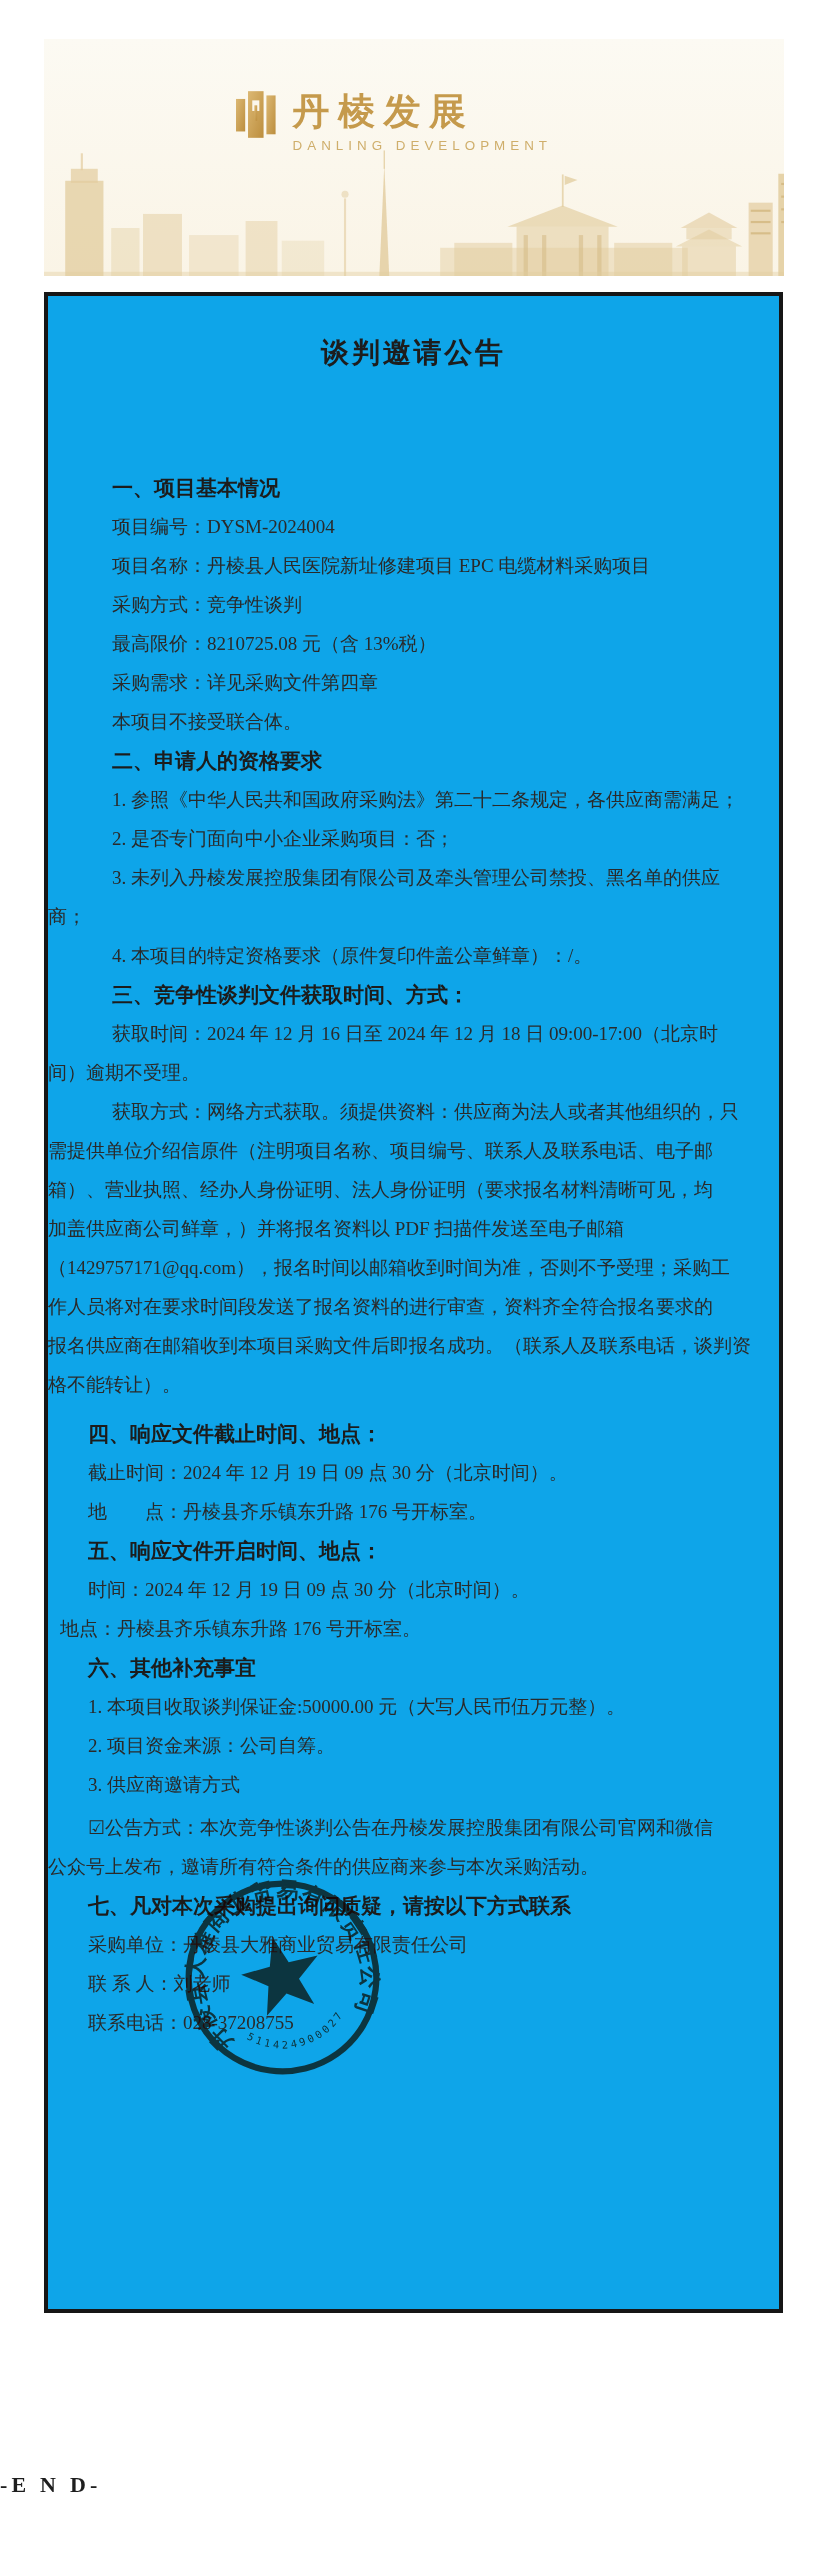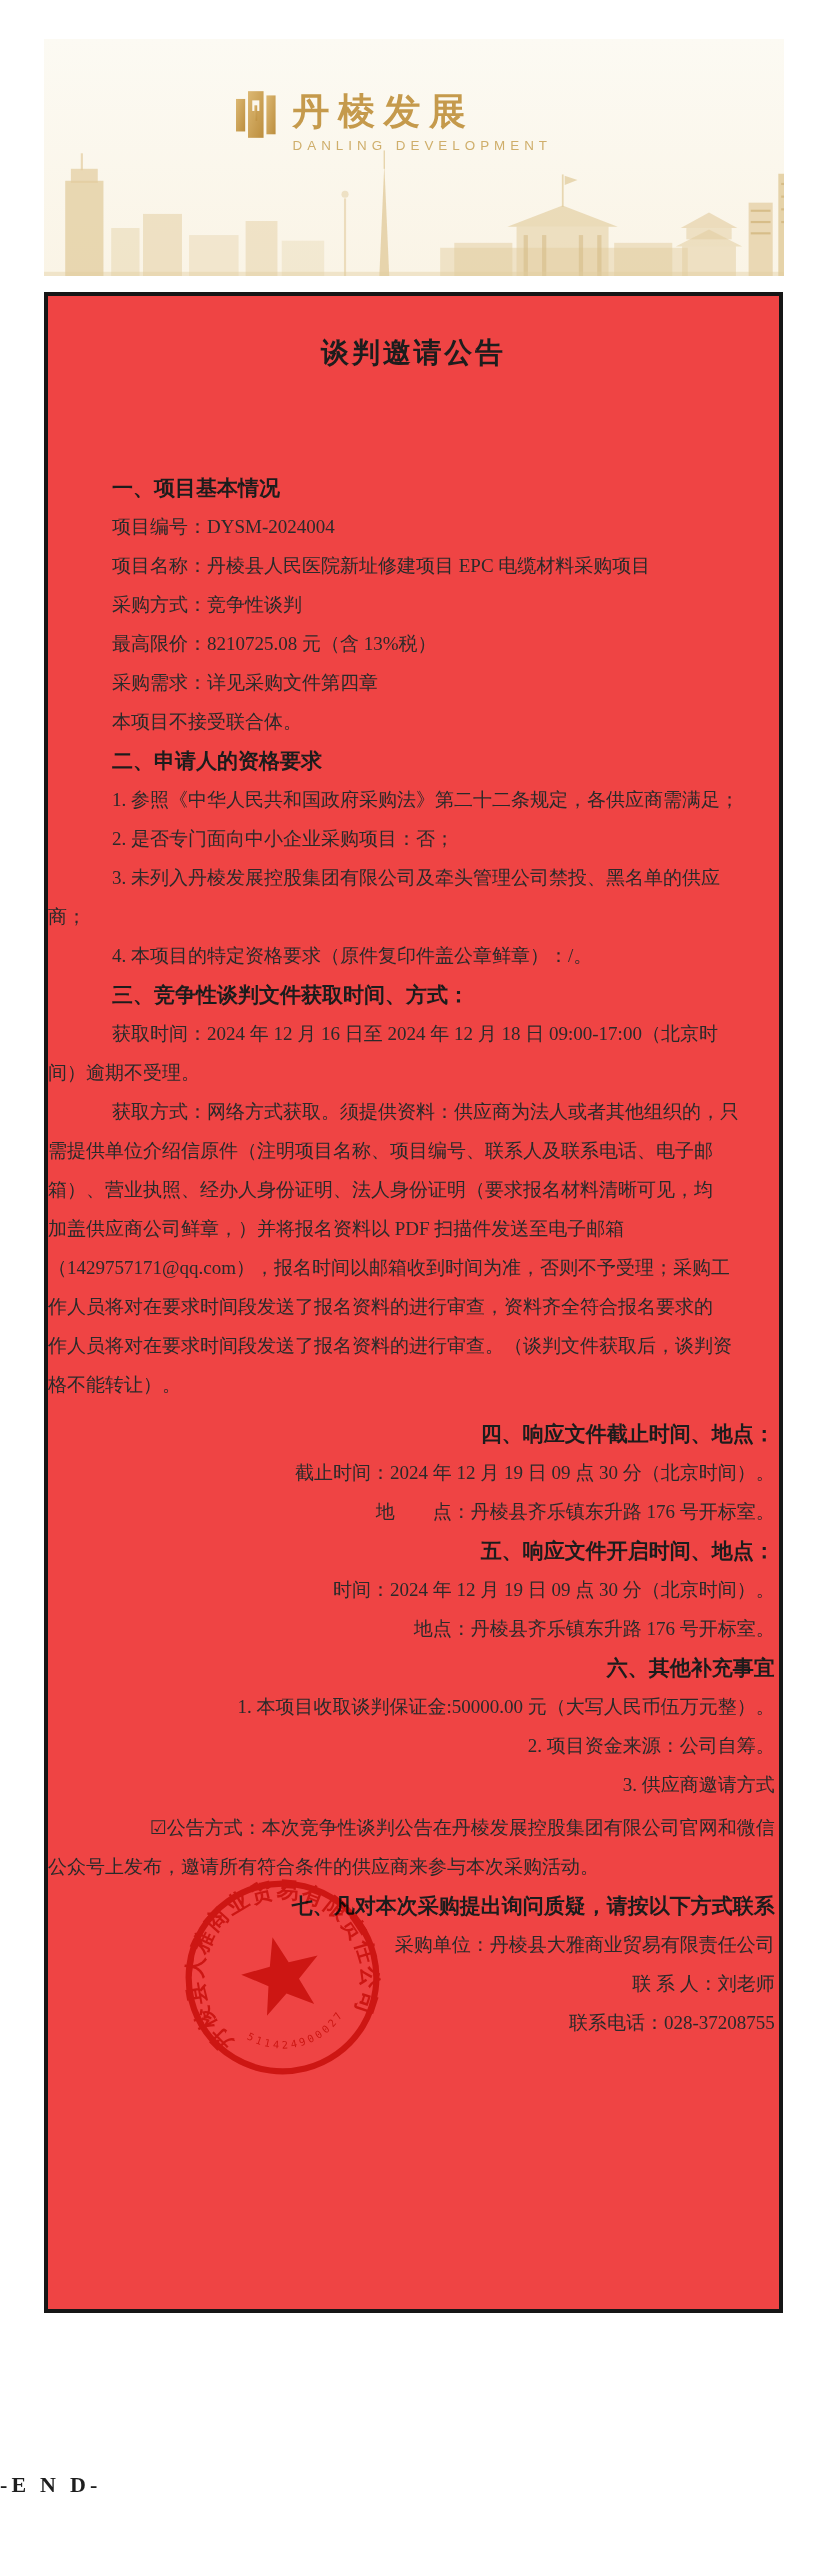--- a/index.html
+++ b/index.html
@@ -13,30 +13,30 @@
         transform:translateX(-20px);gap:15.6px;}
   .logo-mark{display:block;margin-top:1.4px;}
   .logo-cn{font-size:37px;font-weight:700;letter-spacing:8.5px;color:#c59a4c;line-height:44px;
            font-family:"Liberation Serif","DejaVu Serif",serif;}
   .logo-en{font-size:13.4px;letter-spacing:5px;color:#cfae6b;margin-top:4.2px;
            font-family:"Liberation Sans","DejaVu Sans",sans-serif;}
   .skyline{position:absolute;left:0;bottom:0;width:740px;height:134px;}
 
   
   .doc-box{position:absolute;left:44px;top:292px;width:739px;height:2021px;
-           border:4.2px solid #161616;background:#ef4444;box-sizing:border-box;}
+           border:4.2px solid #161616;background:#0ea5e9;box-sizing:border-box;}
   .doc-title{position:absolute;left:0;top:37px;width:100%;height:40px;line-height:40px;margin:0;
              text-align:center;font-size:28px;font-weight:700;letter-spacing:2.8px;
              font-family:"Liberation Serif","DejaVu Serif",serif;color:#1d1d1d;}
   .doc-lines{position:absolute;left:0;top:172px;right:4.2px;}
   .line{height:39px;line-height:39px;white-space:nowrap;font-size:19px;}
   .line.h{font-family:"Liberation Sans","DejaVu Sans",sans-serif;font-weight:700;font-size:21px;color:#1c1c1c;}
   .line.b{font-family:"Liberation Serif","DejaVu Serif",serif;color:#2a2a2a;}
   .ind-lg{padding-left:64px;}
-  .ind-md{padding-left:40px;text-align:right;}
+  .ind-md{padding-left:40px;}
   .ind-flush{padding-left:0;}
   .gap14{margin-top:10px;}
   .gap7{padding-left:12px;}
   .gap5{margin-top:3.5px;}
 
   
   .stamp{position:absolute;left:179px;top:1874px;width:207px;height:207px;
          mix-blend-mode:multiply;opacity:.88;pointer-events:none;}
 
   
@@ -137,21 +137,21 @@
         <div class="line b ind-lg">4. 本项目的特定资格要求（原件复印件盖公章鲜章）：/。</div>
         <div class="line h ind-lg">三、竞争性谈判文件获取时间、方式：</div>
         <div class="line b ind-lg">获取时间：2024 年 12 月 16 日至 2024 年 12 月 18 日 09:00-17:00（北京时</div>
         <div class="line b ind-flush">间）逾期不受理。</div>
         <div class="line b ind-lg">获取方式：网络方式获取。须提供资料：供应商为法人或者其他组织的，只</div>
         <div class="line b ind-flush">需提供单位介绍信原件（注明项目名称、项目编号、联系人及联系电话、电子邮</div>
         <div class="line b ind-flush">箱）、营业执照、经办人身份证明、法人身份证明（要求报名材料清晰可见，均</div>
         <div class="line b ind-flush">加盖供应商公司鲜章，）并将报名资料以 PDF 扫描件发送至电子邮箱</div>
         <div class="line b ind-flush">（1429757171@qq.com），报名时间以邮箱收到时间为准，否则不予受理；采购工</div>
         <div class="line b ind-flush">作人员将对在要求时间段发送了报名资料的进行审查，资料齐全符合报名要求的</div>
-        <div class="line b ind-flush">作人员将对在要求时间段发送了报名资料的进行审查。（谈判文件获取后，谈判资</div>
+        <div class="line b ind-flush">报名供应商在邮箱收到本项目采购文件后即报名成功。（联系人及联系电话，谈判资</div>
         <div class="line b ind-flush">格不能转让）。</div>
         <div class="line h ind-md gap14">四、响应文件截止时间、地点：</div>
         <div class="line b ind-md">截止时间：2024 年 12 月 19 日 09 点 30 分（北京时间）。</div>
         <div class="line b ind-md">地　　点：丹棱县齐乐镇东升路 176 号开标室。</div>
         <div class="line h ind-md">五、响应文件开启时间、地点：</div>
         <div class="line b ind-md">时间：2024 年 12 月 19 日 09 点 30 分（北京时间）。</div>
         <div class="line b ind-md gap7">地点：丹棱县齐乐镇东升路 176 号开标室。</div>
         <div class="line h ind-md">六、其他补充事宜</div>
         <div class="line b ind-md">1.  本项目收取谈判保证金:50000.00 元（大写人民币伍万元整）。</div>
         <div class="line b ind-md">2.  项目资金来源：公司自筹。</div>

